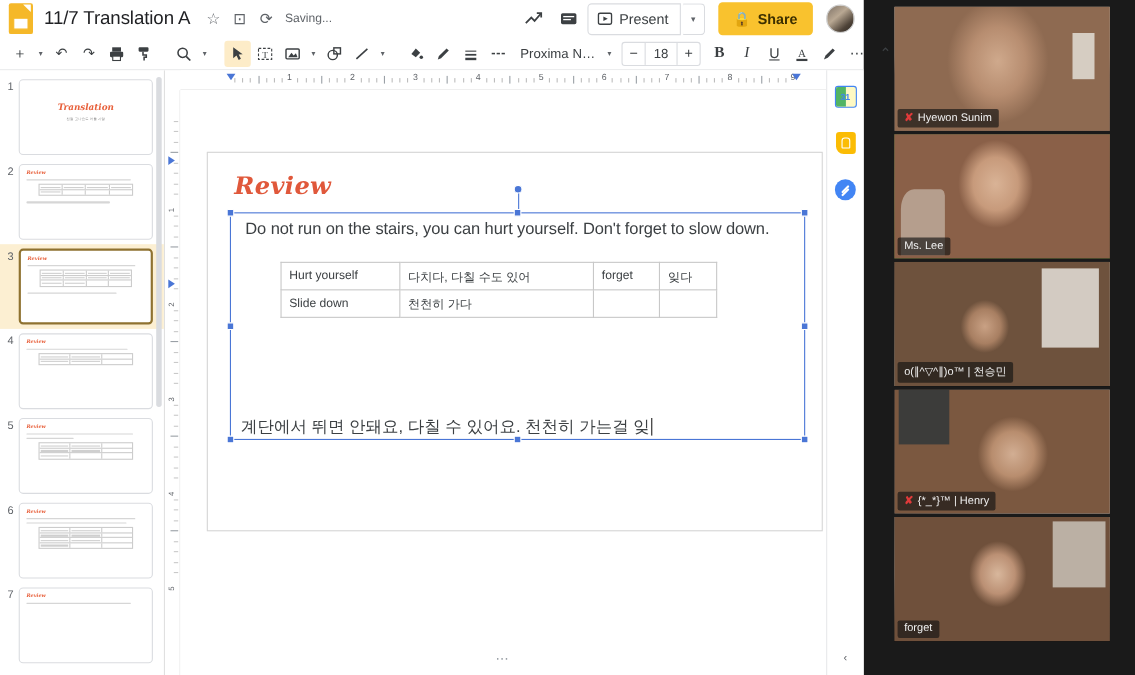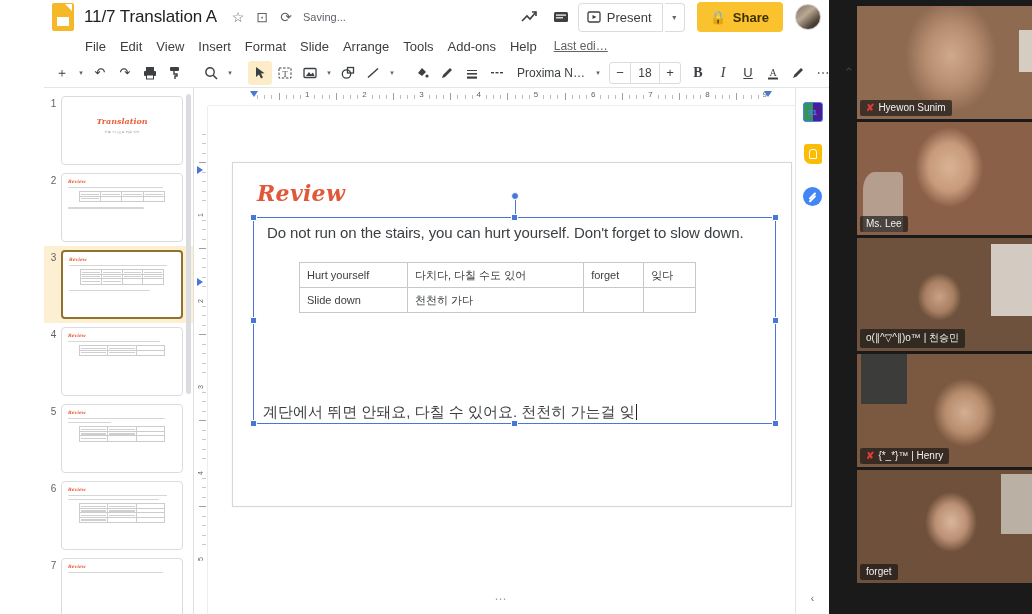--- a/index.html
+++ b/index.html
@@ -10,21 +10,20 @@
     background: #fff;
   }
   #app { position: relative; width: 1032px; height: 614px; display: flex; }
 
   
   #slides-app {
     width: 785px; height: 614px;
     background: #fff;
     display: flex; flex-direction: column;
     position: relative;
-    margin-left: 44px;
   }
 
   
   .titlebar { height: 34px; display: flex; align-items: center; padding: 0 8px 0 6px; }
   .app-logo {
     width: 26px; height: 30px; margin-right: 8px; position: relative;
     display: flex; align-items: center; justify-content: center;
   }
   .app-logo .sheet {
     width: 22px; height: 28px; background: #f5b829; border-radius: 2px;
@@ -191,21 +190,21 @@
   .kor-line { position: absolute; left: 30px; top: 240px; font-size: 15px; color: #3c4043; white-space: nowrap; }
   .caret-blink { display: inline-block; width: 1px; height: 16px; background: #222; vertical-align: -3px; margin-left: 1px; }
   .dot-menu { position: absolute; left: 50%; transform: translateX(-50%); bottom: 8px; color: #9aa0a6; letter-spacing: 2px; font-size: 12px; cursor: pointer; }
 
   
   .rail {
     width: 34px; background: #fff; border-left: 1px solid #e4e5e7;
     display: flex; flex-direction: column; align-items: center; padding-top: 14px; gap: 22px;
   }
   .rail-ico { width: 20px; height: 20px; border-radius: 3px; cursor: pointer; display:flex; align-items:center; justify-content:center; }
-  .ico-cal { background: #4c1d95; border: 1.5px solid #4285f4; border-radius: 3px; font-size: 8px; font-weight: bold; color:#4285f4;
+  .ico-cal { background: #fef9c3; border: 1.5px solid #4285f4; border-radius: 3px; font-size: 8px; font-weight: bold; color:#4285f4;
              position: relative; overflow: hidden; }
   .ico-cal::before { content:""; position:absolute; left:0; top:0; width:50%; height:100%; background:#34a853; opacity:.85; }
   .ico-cal span { position: relative; z-index: 1; }
   .ico-keep { width: 18px; height: 20px; background: #fbbc04; border-radius: 3px 3px 3px 7px; display:flex; align-items:center; justify-content:center; }
   .ico-keep::after { content:""; width:6px; height:8px; border:1.5px solid #fff; border-radius: 3px 3px 1px 1px; }
   .ico-tasks { width: 19px; height: 19px; border-radius: 50%; background: #4285f4; display:flex; align-items:center; justify-content:center; }
   .ico-tasks::after { content:""; width:9px; height:2px; background:#fff; transform: rotate(-45deg); border-radius:1px; box-shadow: -2px 2px 0 0 #fff; }
   .rail-expand { margin-top: auto; margin-bottom: 10px; font-size: 10px; color: #5f6368; cursor: pointer; }
 
   
@@ -290,33 +289,20 @@
         </div>
         <div class="present-caret">▾</div>
         <div class="share-btn">
           <span>🔒</span>
           <span>Share</span>
         </div>
         <div class="avatar"></div>
       </div>
     </div>
 
-    <div class="menubar">
-      <div class="menu-item">File</div>
-      <div class="menu-item">Edit</div>
-      <div class="menu-item">View</div>
-      <div class="menu-item">Insert</div>
-      <div class="menu-item">Format</div>
-      <div class="menu-item">Slide</div>
-      <div class="menu-item">Arrange</div>
-      <div class="menu-item">Tools</div>
-      <div class="menu-item">Add-ons</div>
-      <div class="menu-item">Help</div>
-      <div class="last-edit">Last edi…</div>
-    </div>
 
     <div class="toolbar">
       <div class="tool">＋</div>
       <div class="tool caret">▾</div>
       <div class="tool">↶</div>
       <div class="tool">↷</div>
       <div class="tool">
         <svg width="16" height="16" viewBox="0 0 16 16">
             <rect x="4" y="2" width="8" height="4" fill="#3c4043"></rect>
             <rect x="2" y="6" width="12" height="5" rx="1" fill="#3c4043"></rect>

